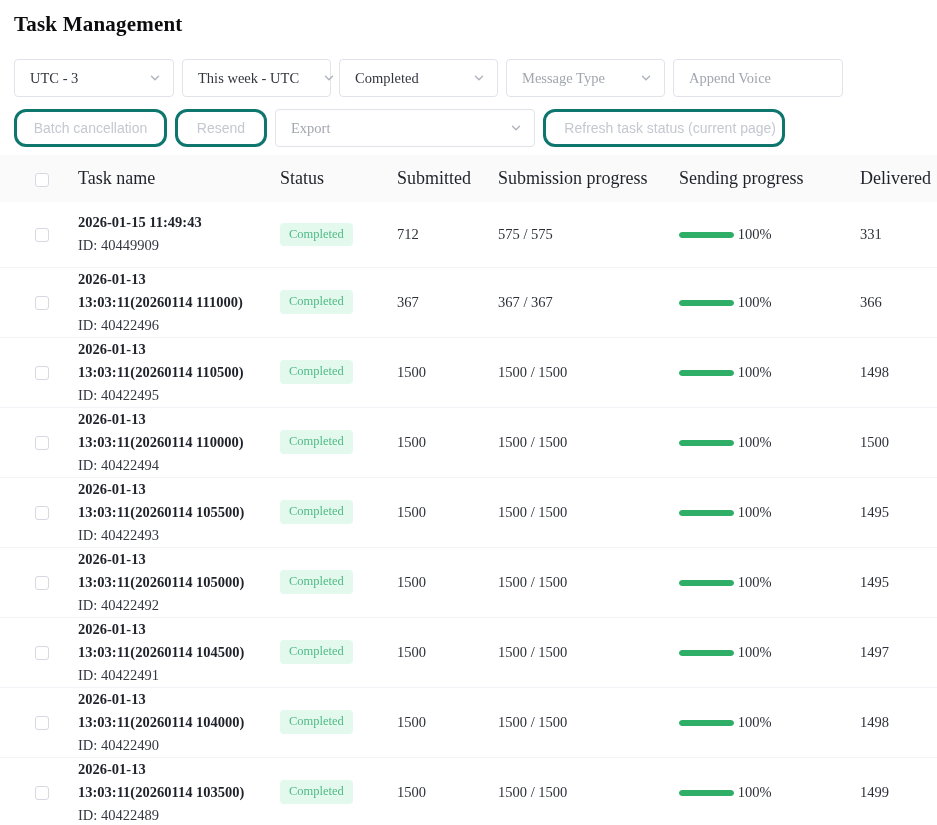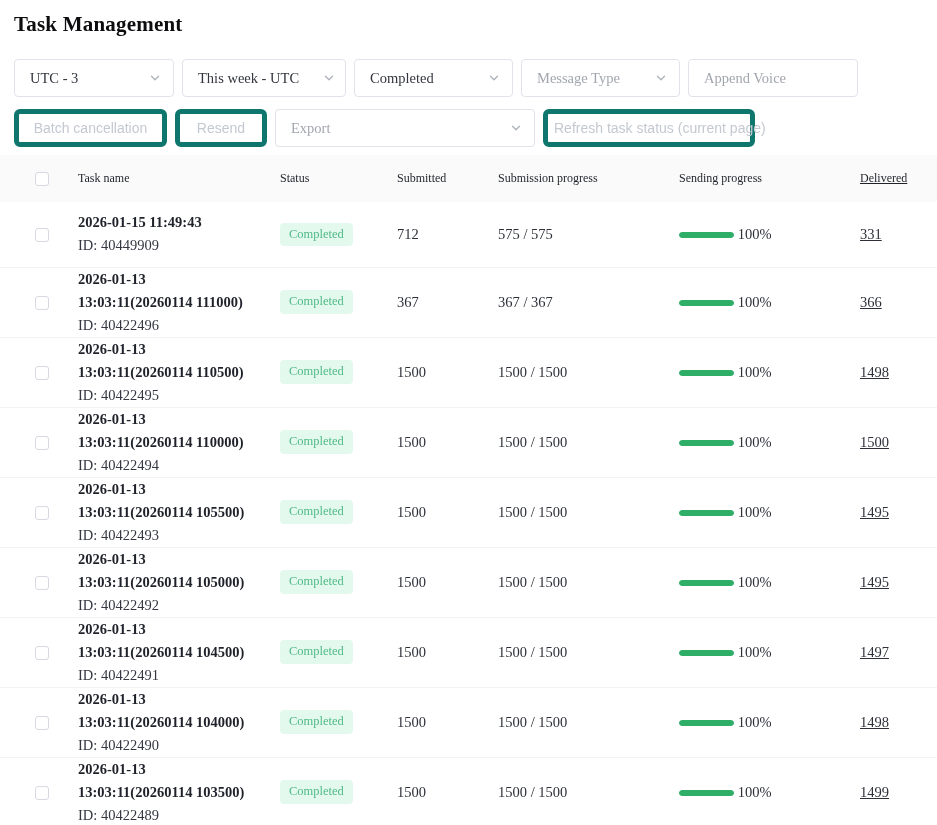--- a/index.html
+++ b/index.html
@@ -34,68 +34,68 @@
     background: #fff;
     display: flex; align-items: center; justify-content: space-between;
     padding: 0 12px 0 15px;
     cursor: pointer;
     gap: 16px;
   }
   .sel-text { font-size: 14.5px; white-space: nowrap; }
   .sel-text.value { color: #33363f; }
   .sel-text.placeholder { color: #a2a6ae; }
   .chev { display: inline-flex; margin-left: 8px; flex: none; }
-  .w160 { width: 160px; } .w149 { width: 164px; } .w159 { width: 159px; }
+  .w160 { width: 160px; } .w149 { width: 149px; } .w159 { width: 159px; }
   .w170 { width: 170px; } .w226 { width: 260px; }
   
   .action-row {
     display: flex; gap: 8px;
     margin: 12px 0 0 14px;
   }
   .btn {
     height: 38px;
-    border: 5px solid #0f766e;
-    border-radius: 6px;
+    border: 3px solid #0f766e;
+    border-radius: 12px;
     background: #fff;
     color: #c4c8d0;
     font-family: "Liberation Sans", sans-serif;
     font-size: 14px;
     text-align: center;
     white-space: nowrap;
     cursor: not-allowed;
     flex: none;
   }
   .btn-batch { width: 153px; }
   .btn-resend { width: 92px; }
-  .btn-refresh { width: 212px; }
+  .btn-refresh { width: 242px; text-align: right; }
   
   table.task-table {
     margin-top: 8px;
     width: 937px;
     border-collapse: collapse;
     table-layout: fixed;
   }
   thead tr { background: #fafafa; height: 47px; }
   th {
     font-weight: 400;
-    font-size: 12px;
+    font-size: 18px;
     color: #1f222a;
     text-align: left;
     padding: 0;
   }
   tbody tr { height: 70px; border-bottom: 1px solid #f2f3f7; background: #fff; }
   tbody tr.first { height: 65px; }
   td { padding: 0; vertical-align: middle; font-size: 14.5px; color: #2d3039; }
   .pad-check { padding-left: 35px; }
   .pad-name  { padding-left: 14px; padding-right: 8px; }
   .pad-status{ padding-left: 16px; }
   .pad-sub   { padding-left: 15px; }
   .pad-subp  { padding-left: 16px; }
   .pad-send  { padding-left: 17px; }
-  .pad-del   { padding-left: 18px; text-decoration: underline; }
+  .pad-del   { padding-left: 18px; }
   .checkbox {
     display: inline-block;
     width: 14px; height: 14px;
     border: 1px solid #d6d9e1;
     border-radius: 3px;
     background: #fff;
     vertical-align: middle;
     cursor: pointer;
   }
   .task-name {

